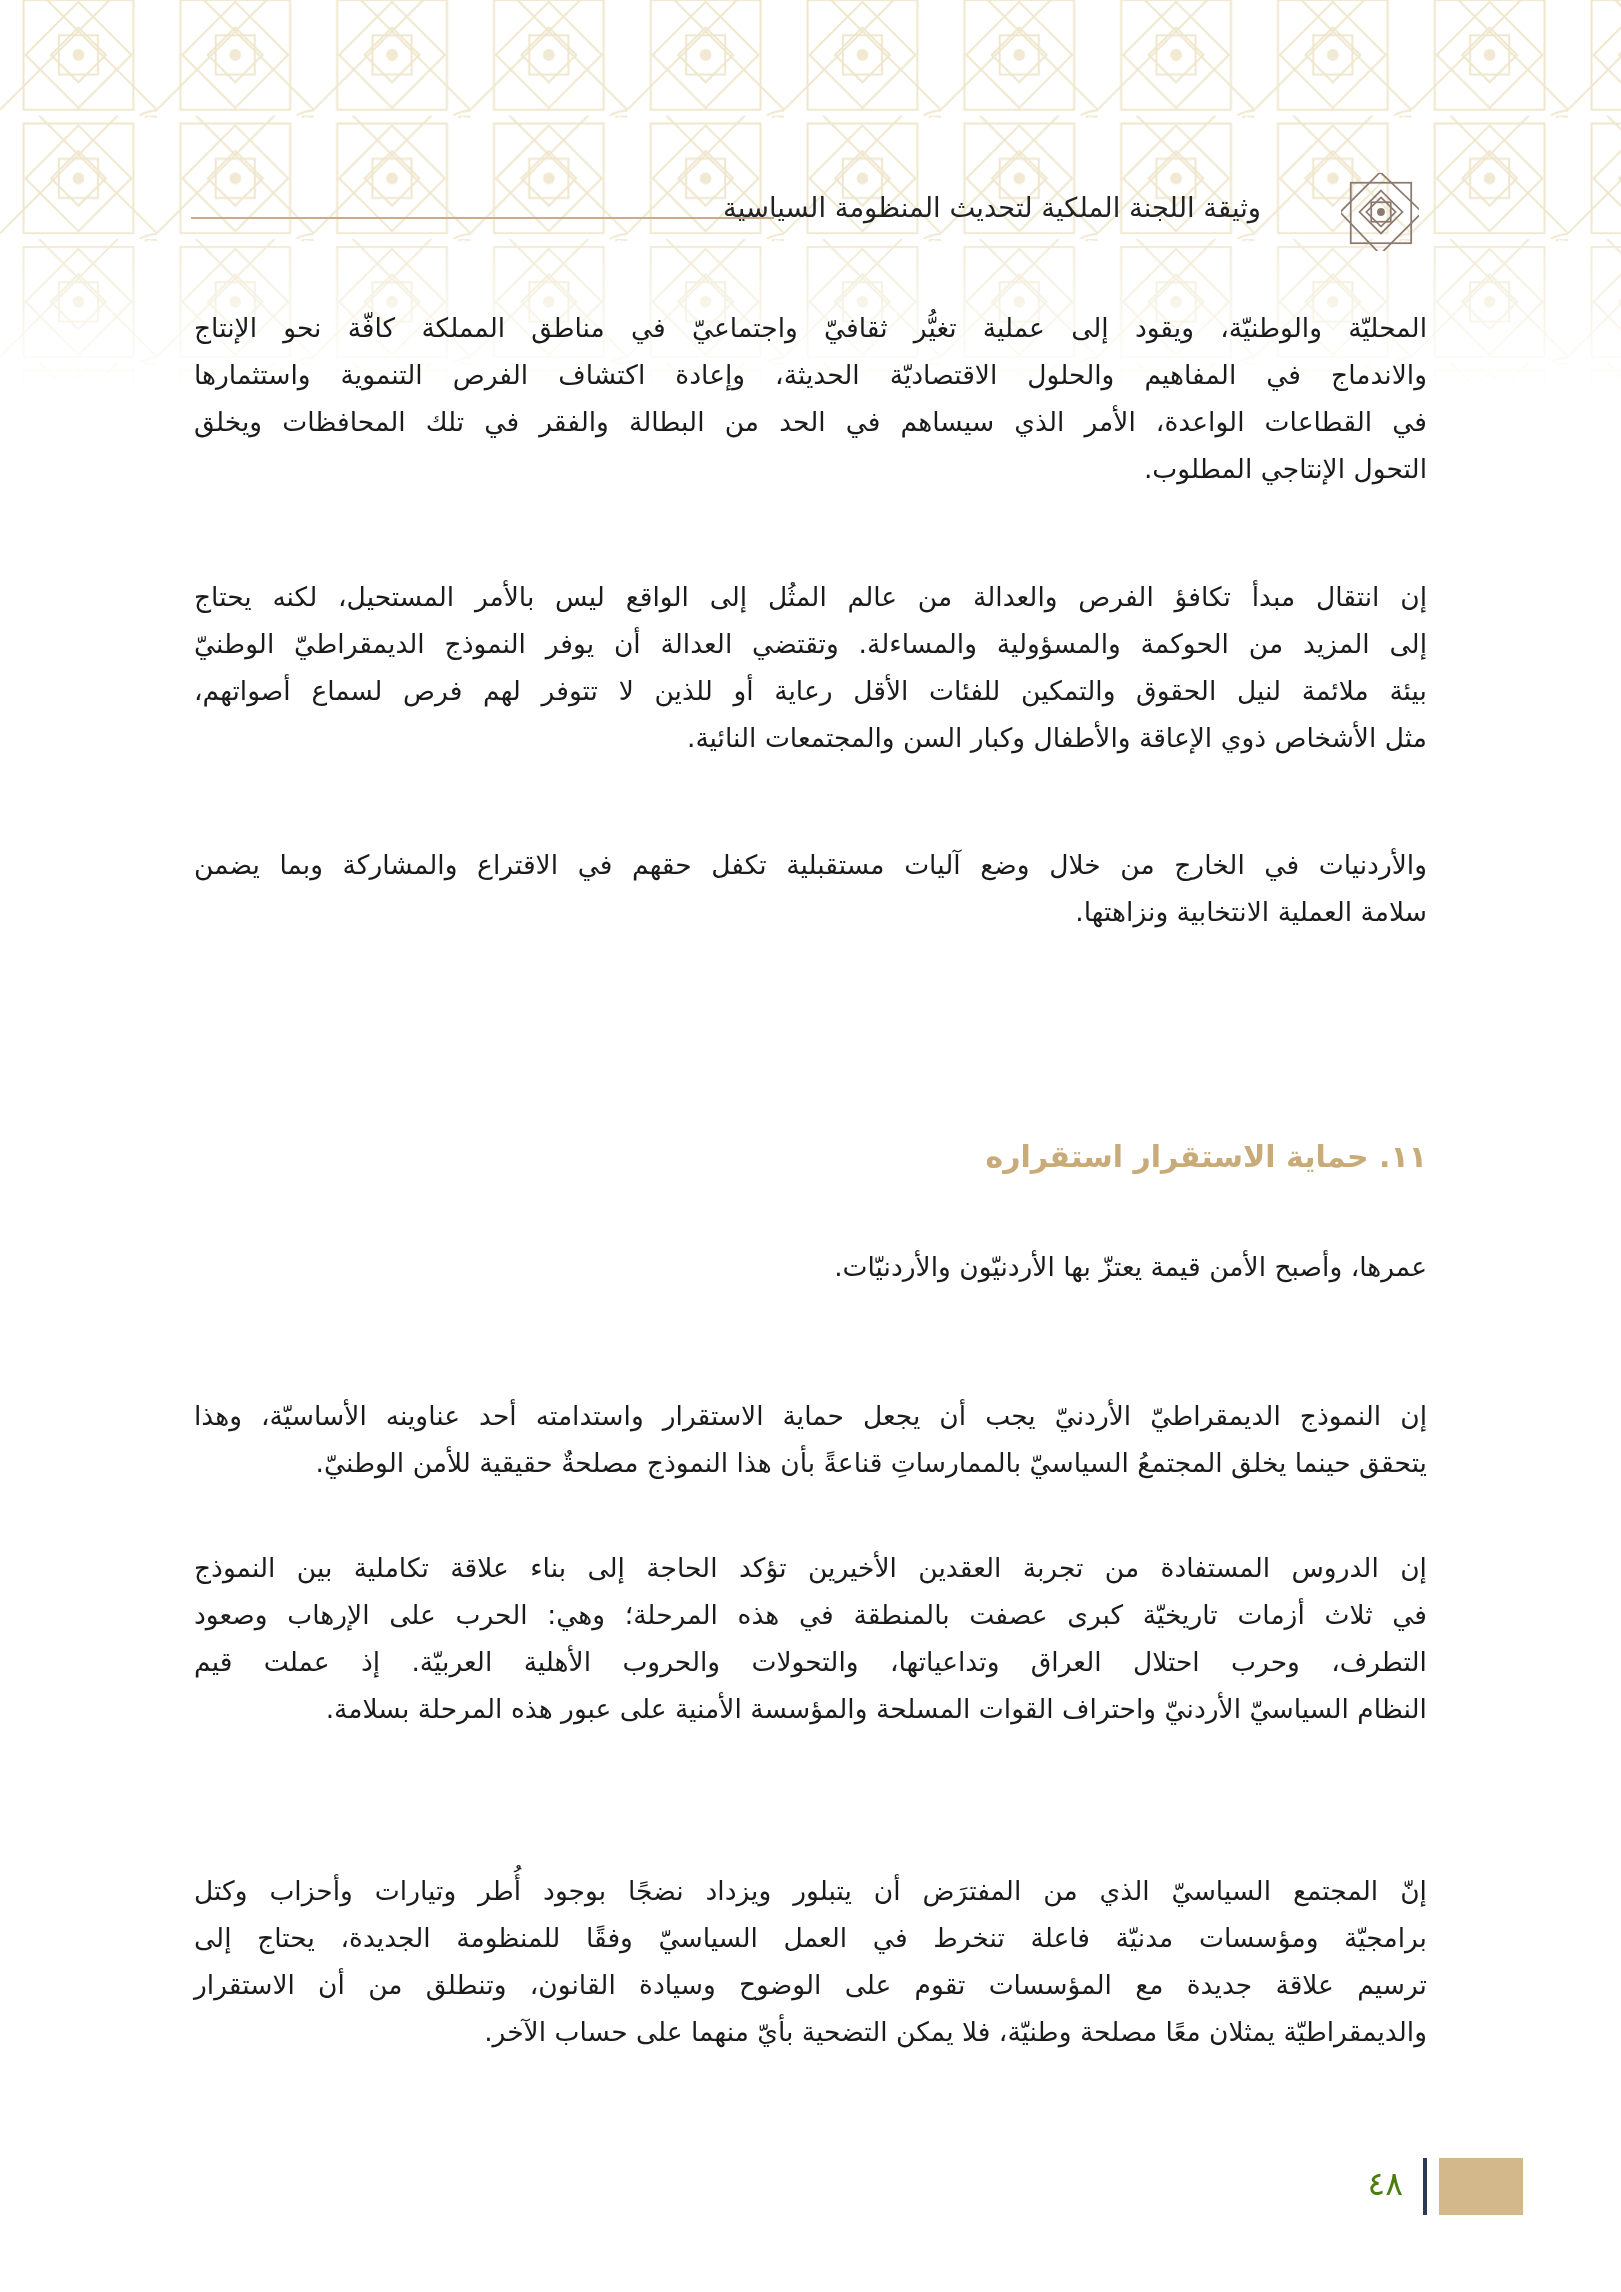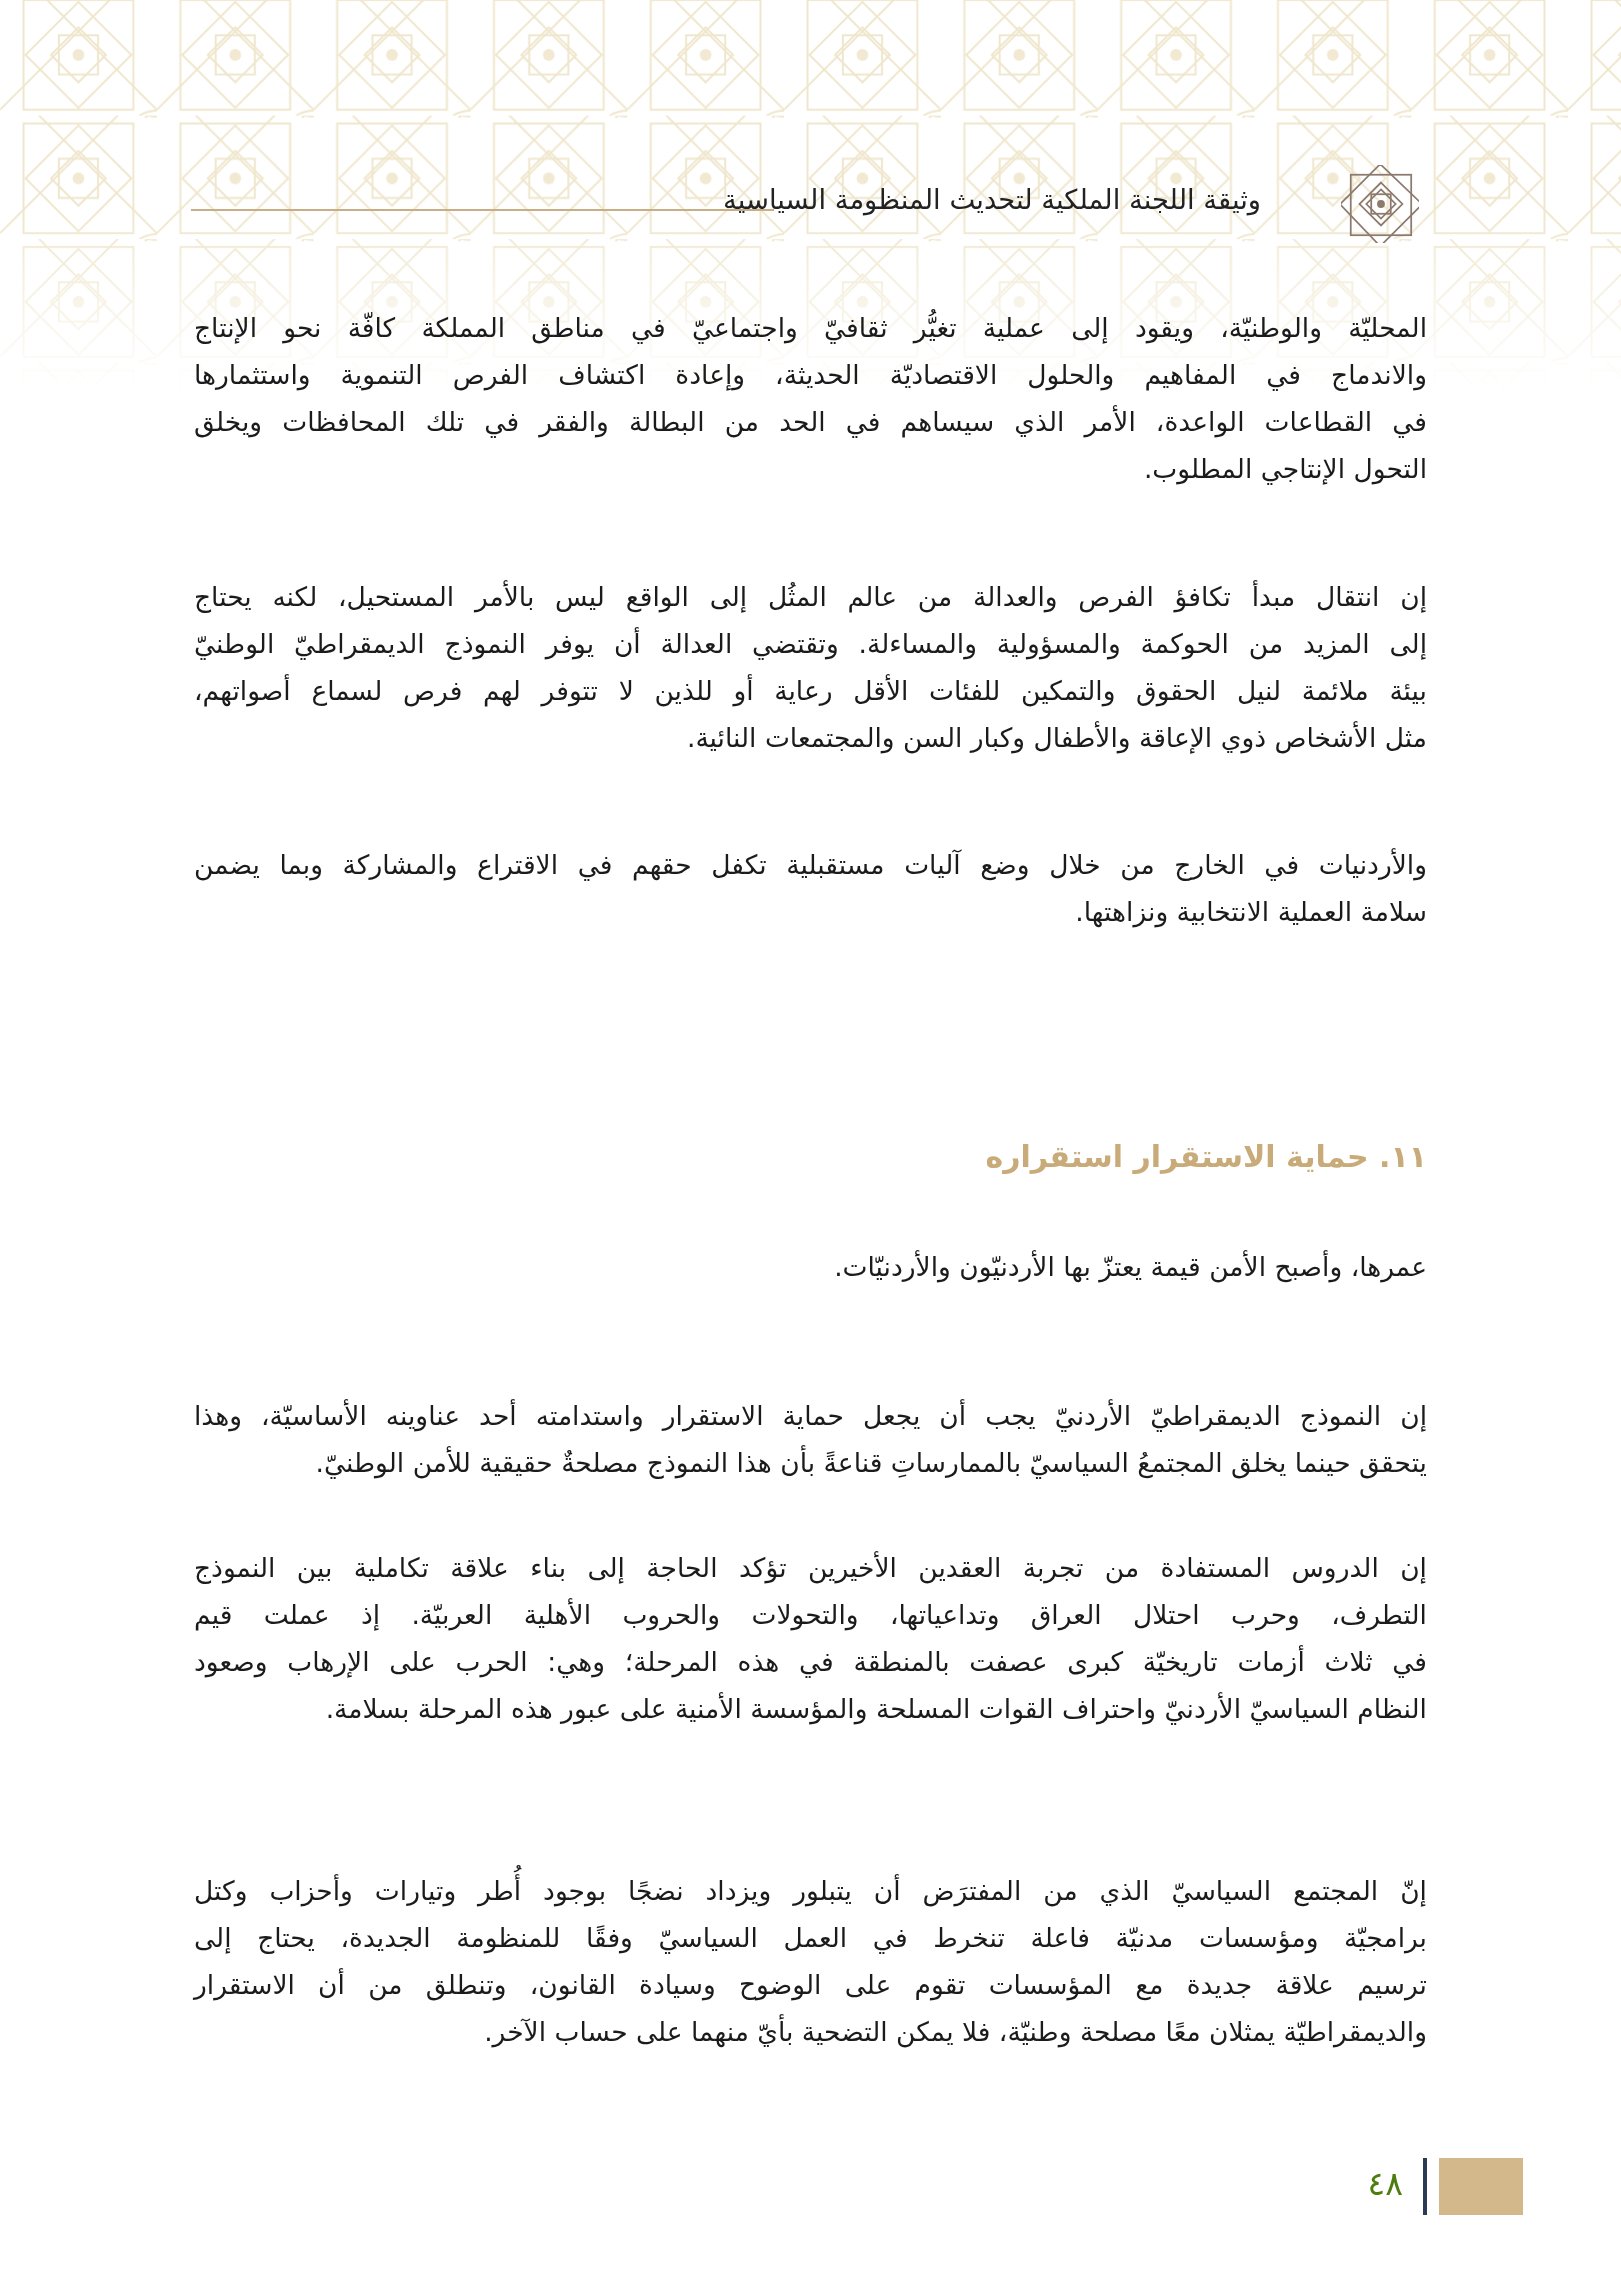--- a/index.html
+++ b/index.html
@@ -8,21 +8,21 @@
     background: #ffffff;
     font-family: "DejaVu Sans", sans-serif;
     color: #1a1a1a;
   }
   .bg-pattern {
     position: absolute; left: 0; top: 0; width: 1621px; height: 392px;
     -webkit-mask-image: linear-gradient(to bottom, rgba(0,0,0,1) 0%, rgba(0,0,0,1) 55%, rgba(0,0,0,0) 100%);
     mask-image: linear-gradient(to bottom, rgba(0,0,0,1) 0%, rgba(0,0,0,1) 55%, rgba(0,0,0,0) 100%);
   }
   .header {
-    position: absolute; left: 0; top: 4px; width: 1537px; height: 255px;
+    position: absolute; left: 0; top: 12px; width: 1537px; height: 255px;
   }
   .header-line {
     position: absolute; left: 191px; top: 205px; width: 583px; height: 2px;
     background: #c8ae84;
   }
   .header-title {
     position: absolute; right: 276px; top: 180px;
     direction: rtl; font-size: 27.4px; color: #222; white-space: nowrap;
     font-family: "DejaVu Sans", sans-serif;
   }
@@ -138,22 +138,22 @@
 <div class="content" style="top:1392px;">
   <p>
     <span class="line" style="white-space: nowrap;">إن النموذج الديمقراطيّ الأردنيّ يجب أن يجعل حماية الاستقرار واستدامته أحد عناوينه الأساسيّة، وهذا</span>
     <span class="line last" style="white-space: nowrap;">يتحقق حينما يخلق المجتمعُ السياسيّ بالممارساتِ قناعةً بأن هذا النموذج مصلحةٌ حقيقية للأمن الوطنيّ.</span>
   </p>
 </div>
 
 <div class="content" style="top:1544px;">
   <p>
     <span class="line" style="white-space: nowrap;">إن الدروس المستفادة من تجربة العقدين الأخيرين تؤكد الحاجة إلى بناء علاقة تكاملية بين النموذج</span>
+    <span class="line" style="white-space: nowrap;">في ثلاث أزمات تاريخيّة كبرى عصفت بالمنطقة في هذه المرحلة؛ وهي: الحرب على الإرهاب وصعود</span>
     <span class="line" style="white-space: nowrap;">التطرف، وحرب احتلال العراق وتداعياتها، والتحولات والحروب الأهلية العربيّة. إذ عملت قيم</span>
-    <span class="line" style="white-space: nowrap;">في ثلاث أزمات تاريخيّة كبرى عصفت بالمنطقة في هذه المرحلة؛ وهي: الحرب على الإرهاب وصعود</span>
     <span class="line last" style="white-space: nowrap;">النظام السياسيّ الأردنيّ واحتراف القوات المسلحة والمؤسسة الأمنية على عبور هذه المرحلة بسلامة.</span>
   </p>
 </div>
 
 <div class="content" style="top:1867px;">
   <p>
     <span class="line" style="white-space: nowrap;">إنّ المجتمع السياسيّ الذي من المفترَض أن يتبلور ويزداد نضجًا بوجود أُطر وتيارات وأحزاب وكتل</span>
     <span class="line" style="white-space: nowrap;">برامجيّة ومؤسسات مدنيّة فاعلة تنخرط في العمل السياسيّ وفقًا للمنظومة الجديدة، يحتاج إلى</span>
     <span class="line" style="white-space: nowrap;">ترسيم علاقة جديدة مع المؤسسات تقوم على الوضوح وسيادة القانون، وتنطلق من أن الاستقرار</span>
     <span class="line last" style="white-space: nowrap;">والديمقراطيّة يمثلان معًا مصلحة وطنيّة، فلا يمكن التضحية بأيّ منهما على حساب الآخر.</span>

